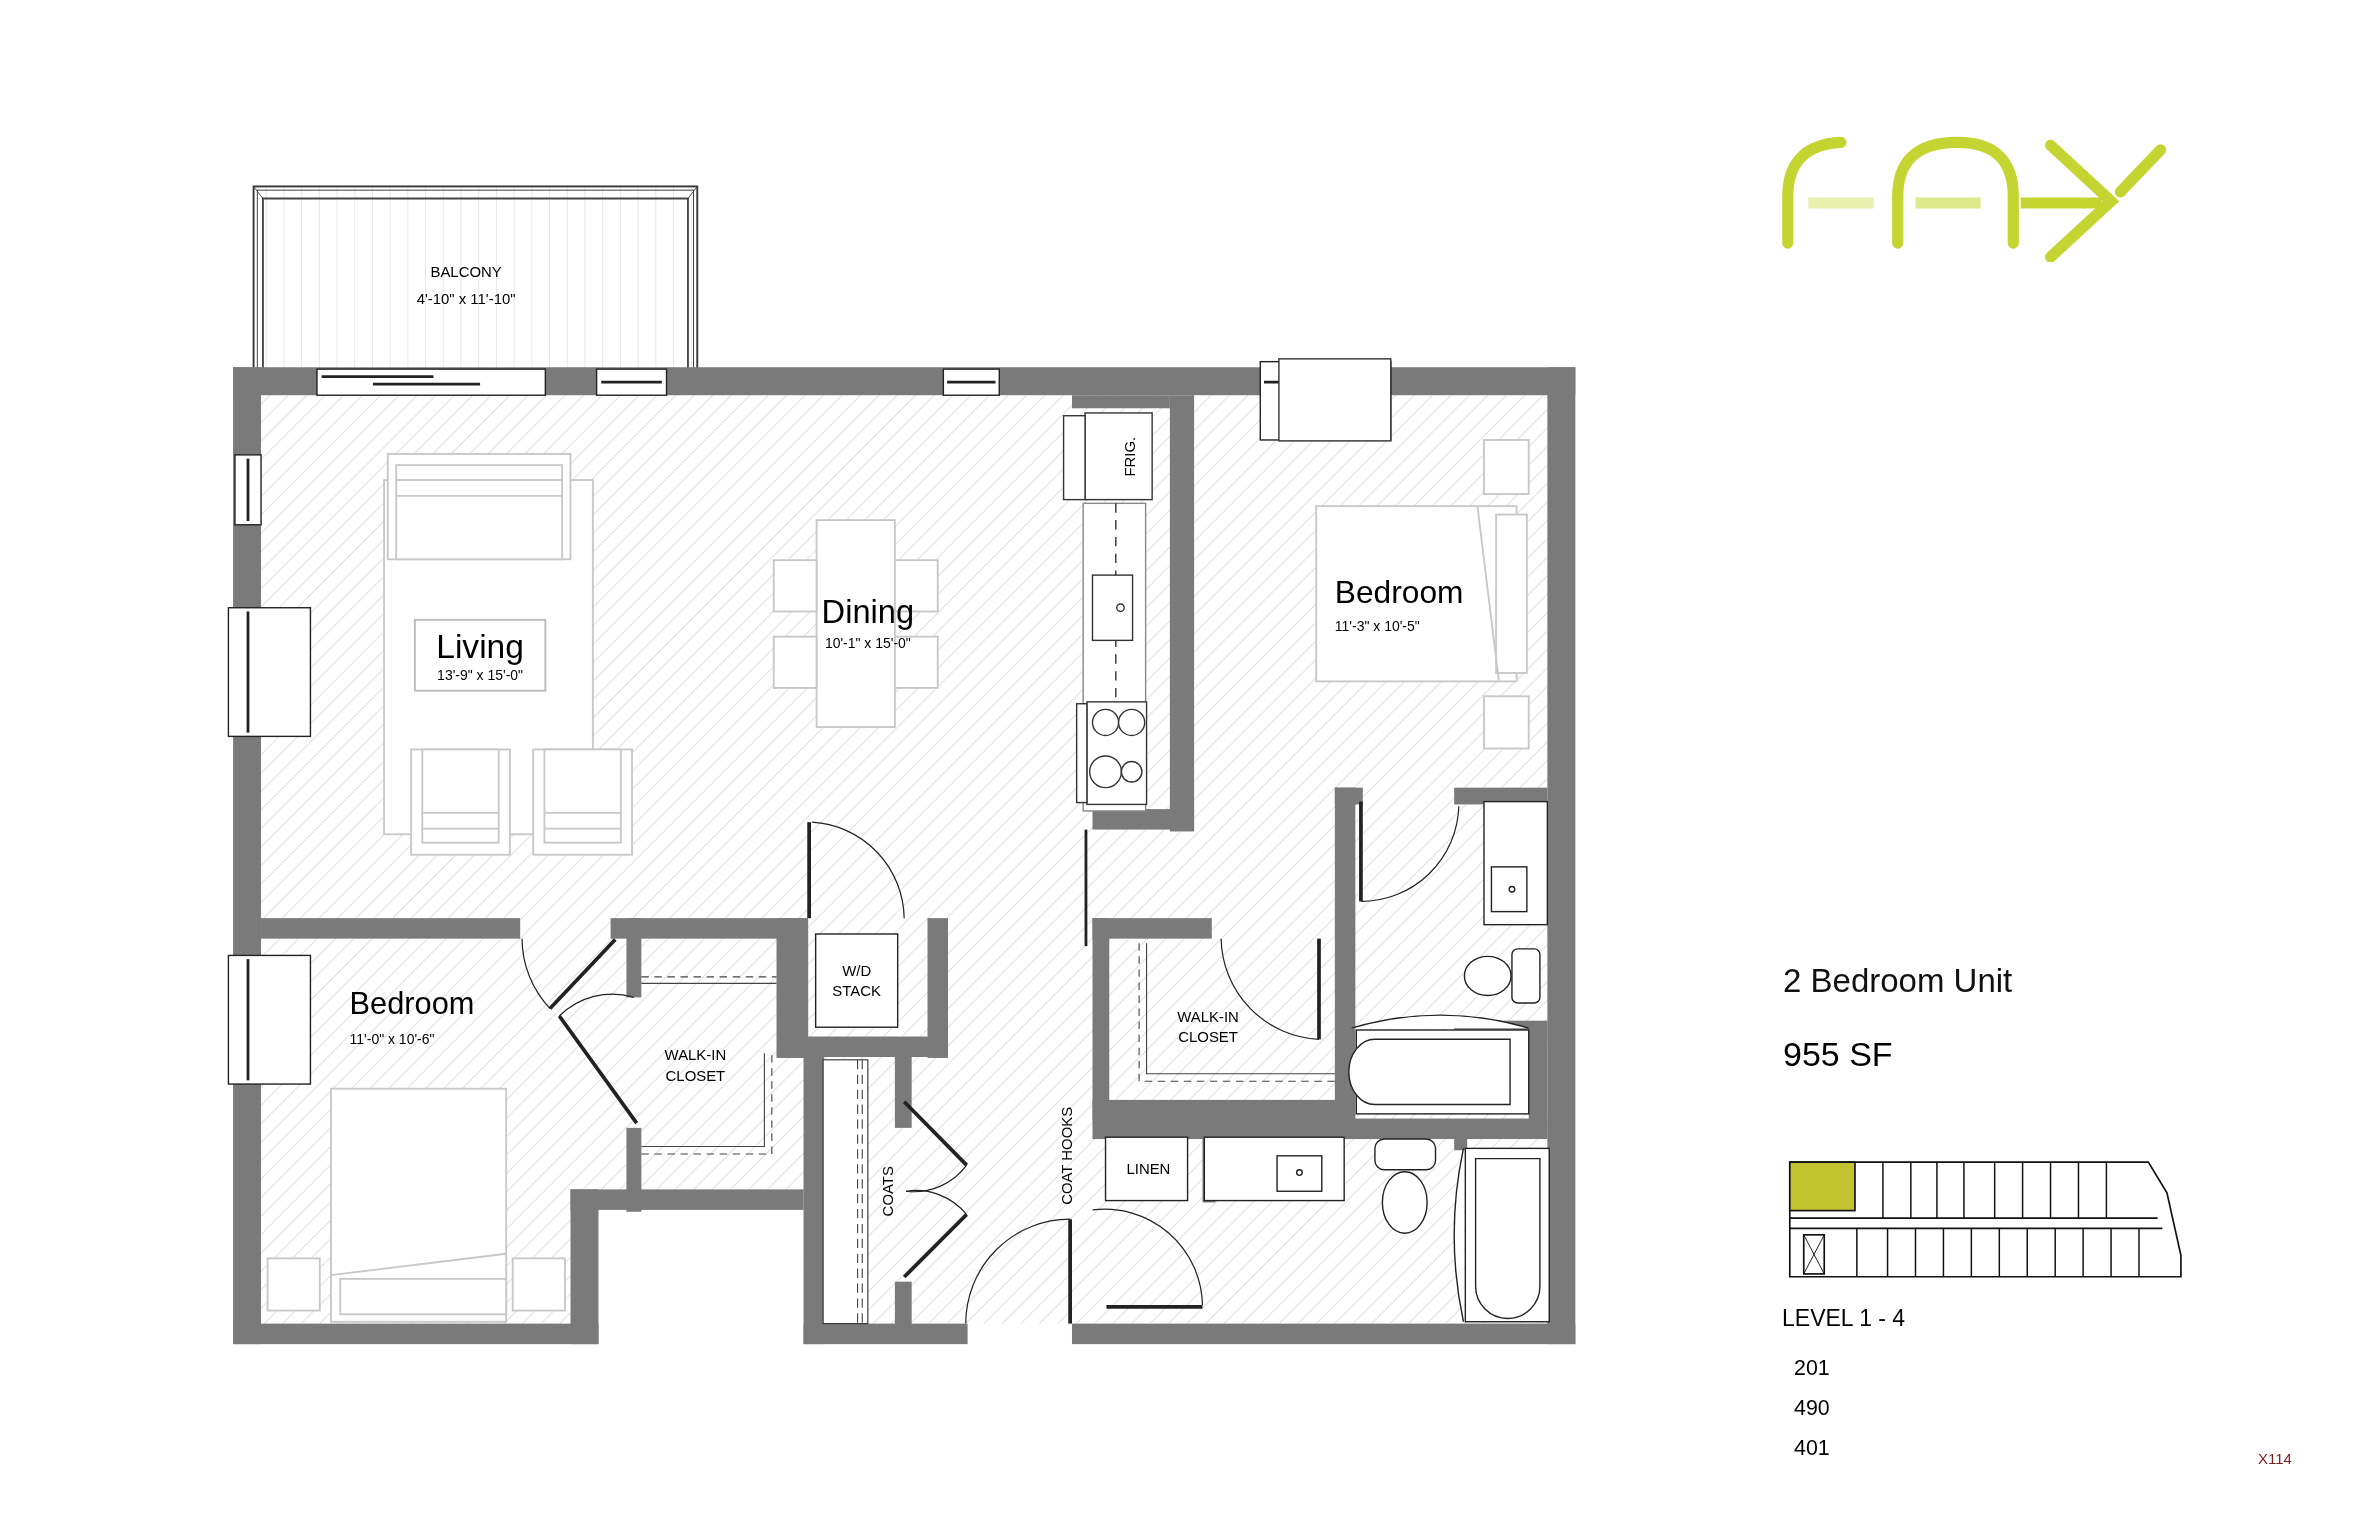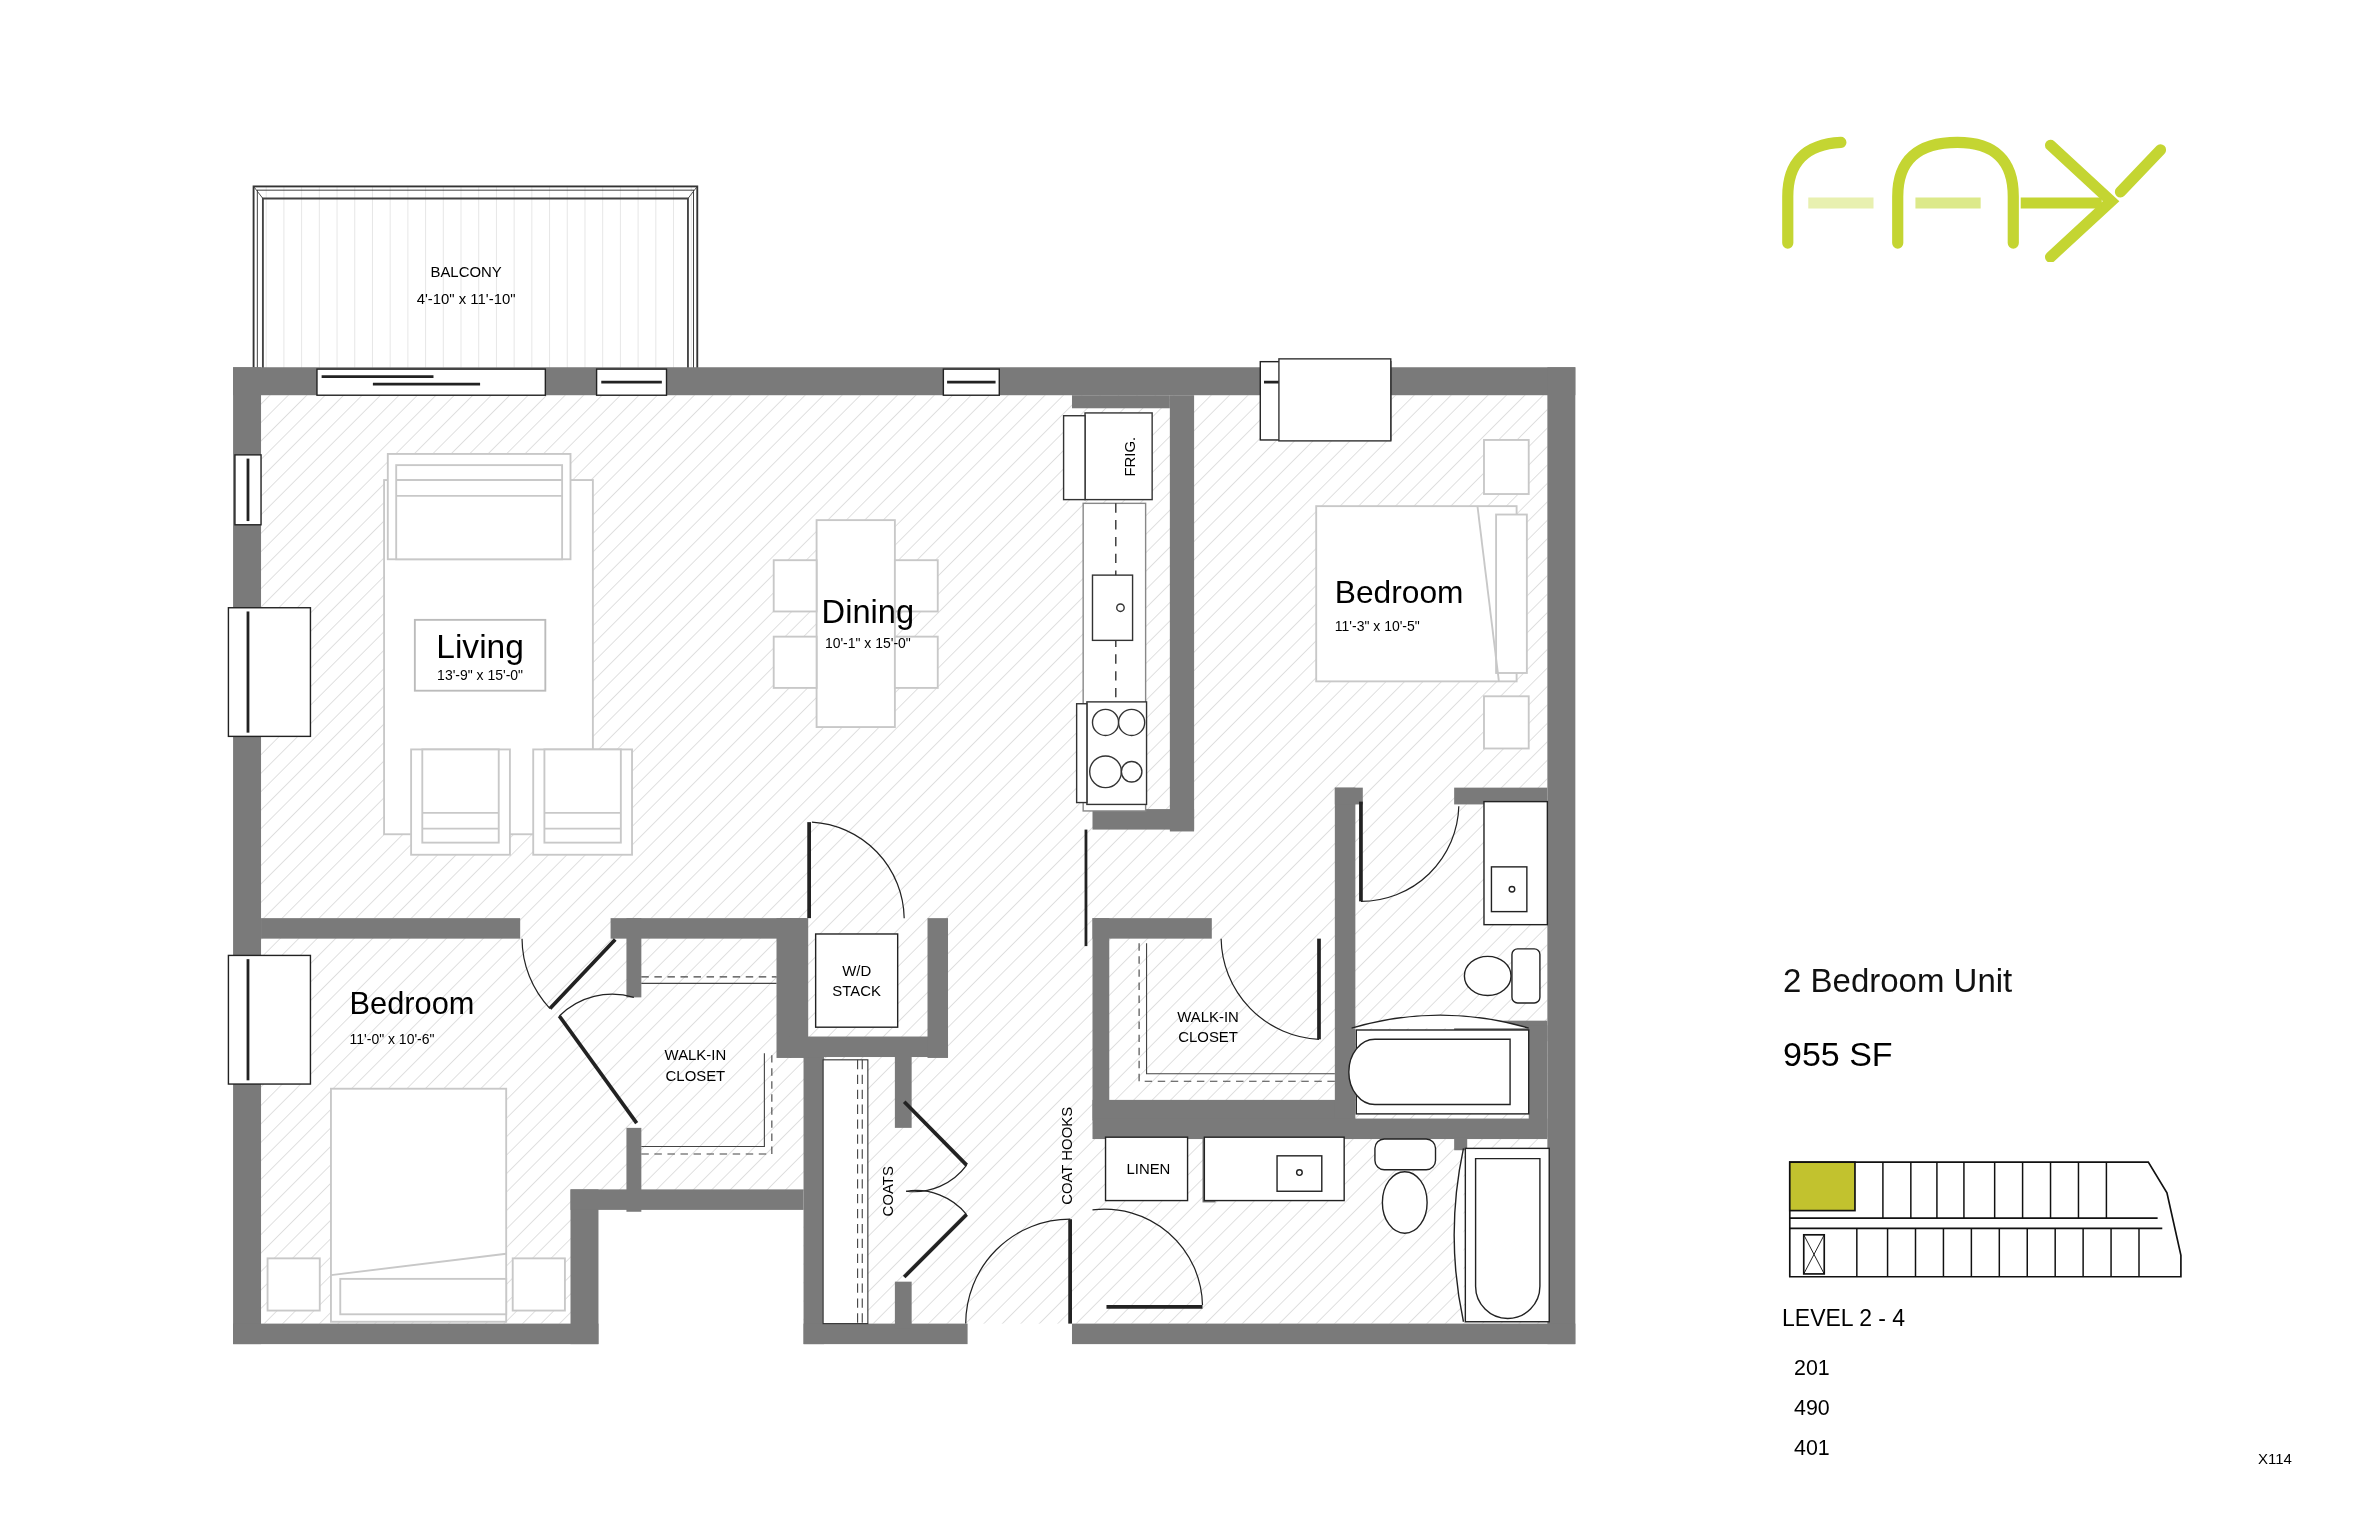--- a/index.html
+++ b/index.html
@@ -7,21 +7,21 @@
   #plan { position: absolute; left: 0; top: 0; }
   .room-name { font-family: "Liberation Sans", sans-serif; fill: #000; }
   .room-dim { font-family: "Liberation Sans", sans-serif; fill: #000; }
   .small-label { font-family: "Liberation Sans", sans-serif; fill: #000; }
   .side { position: absolute; }
   .unit-type { left: 1783px; top: 962px; font-size: 33px; font-weight: 400; color: #111; text-align: right; }
   .unit-area { left: 1783px; top: 1035px; font-size: 34px; font-weight: 400; color: #000; text-align: right; }
   .level-label { left: 1782px; top: 1305px; font-size: 23px; color: #000; }
   .unit-list { left: 1782px; top: 1342px; font-size: 21.4px; line-height: 28px; color: #000; }
   .unit-list div { margin: 12px; }
-  .plan-code { left: 2258px; top: 1450px; font-size: 15px; color: #000000; }
+  .plan-code { left: 2258px; top: 1450px; font-size: 15px; color: #7f1d1d; }
   #logo { position: absolute; left: 1771px; top: 131px; }
   #keyplan { position: absolute; left: 1785px; top: 1151px; }
 </style>
 </head>
 <body>
 
 <svg id="plan" width="2377" height="1538" viewBox="0 0 2550 1650" xmlns="http://www.w3.org/2000/svg">
   <defs>
     <pattern id="hatch" patternUnits="userSpaceOnUse" width="14" height="14" patternTransform="rotate(45)">
       <rect width="14" height="14" fill="#ffffff"></rect>
@@ -316,20 +316,20 @@
       <line x1="320" y1="83" x2="320" y2="135"></line>
       <line x1="350" y1="83" x2="350" y2="135"></line>
       <line x1="380" y1="83" x2="380" y2="135"></line>
     </g>
     <rect x="20" y="90" width="22" height="42"></rect>
     <line x1="20" y1="90" x2="42" y2="132" stroke-width="1"></line>
     <line x1="42" y1="90" x2="20" y2="132" stroke-width="1"></line>
   </g>
 </svg>
 
-<div class="side level-label">LEVEL 2 - 4</div>
+<div class="side level-label">LEVEL 1 - 4</div>
 <div class="side unit-list">
   <div>201</div>
   <div>490</div>
   <div>401</div>
 </div>
 <div class="side plan-code">X114</div>
 
 
 </body></html>

